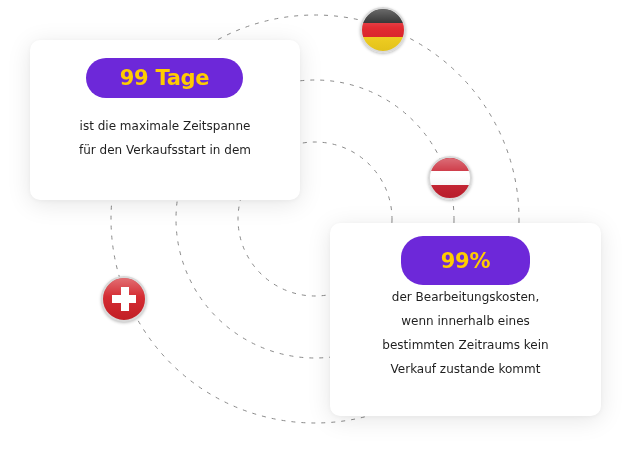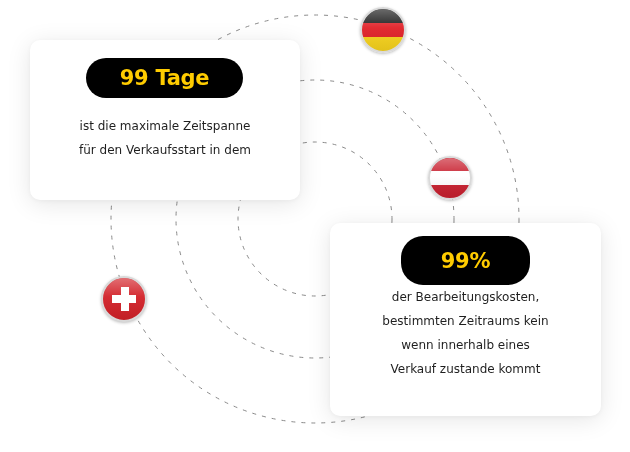--- a/index.html
+++ b/index.html
@@ -10,21 +10,21 @@
     }
     .arcs { position: absolute; left: 0; top: 0; width: 630px; height: 452px; }
     .card {
       position: absolute; background: #ffffff; border-radius: 10px;
       box-shadow: 0 4px 24px rgba(0,0,0,0.10), 0 1px 4px rgba(0,0,0,0.04);
       text-align: center; color: #1f1f1f;
     }
     .card-1 { left: 30px; top: 40px; width: 270px; height: 160px; }
     .card-2 { left: 330px; top: 223px; width: 271px; height: 193px; }
     .pill {
-      position: absolute; background: #000000; border-radius: 22px;
+      position: absolute; background: #6d28d9; border-radius: 22px;
       color: #FFCC00; font-weight: bold; font-size: 21px;
       display: flex; align-items: center; justify-content: center;
       letter-spacing: -0.3px;
     }
     .card-1 .pill { left: 56px; top: 18px; width: 157px; height: 40px; }
     .card-2 .pill { left: 71px; top: 13px; width: 129px; height: 49px; }
     .desc {
       position: absolute; left: 0; right: 0; font-size: 12px; line-height: 24px;
       color: #1f1f1f;
     }
@@ -81,17 +81,17 @@
   <div class="desc">
     <span>ist die maximale Zeitspanne</span>
     <span>für den Verkaufsstart in dem</span>
   </div>
 </div>
 
 <div class="card card-2">
   <div class="pill">99%</div>
   <div class="desc">
     <span>der Bearbeitungskosten,</span>
+    <span>wenn innerhalb eines</span>
     <span>bestimmten Zeitraums kein</span>
-    <span>wenn innerhalb eines</span>
     <span>Verkauf zustande kommt</span>
   </div>
 </div>
 
 </body></html>

